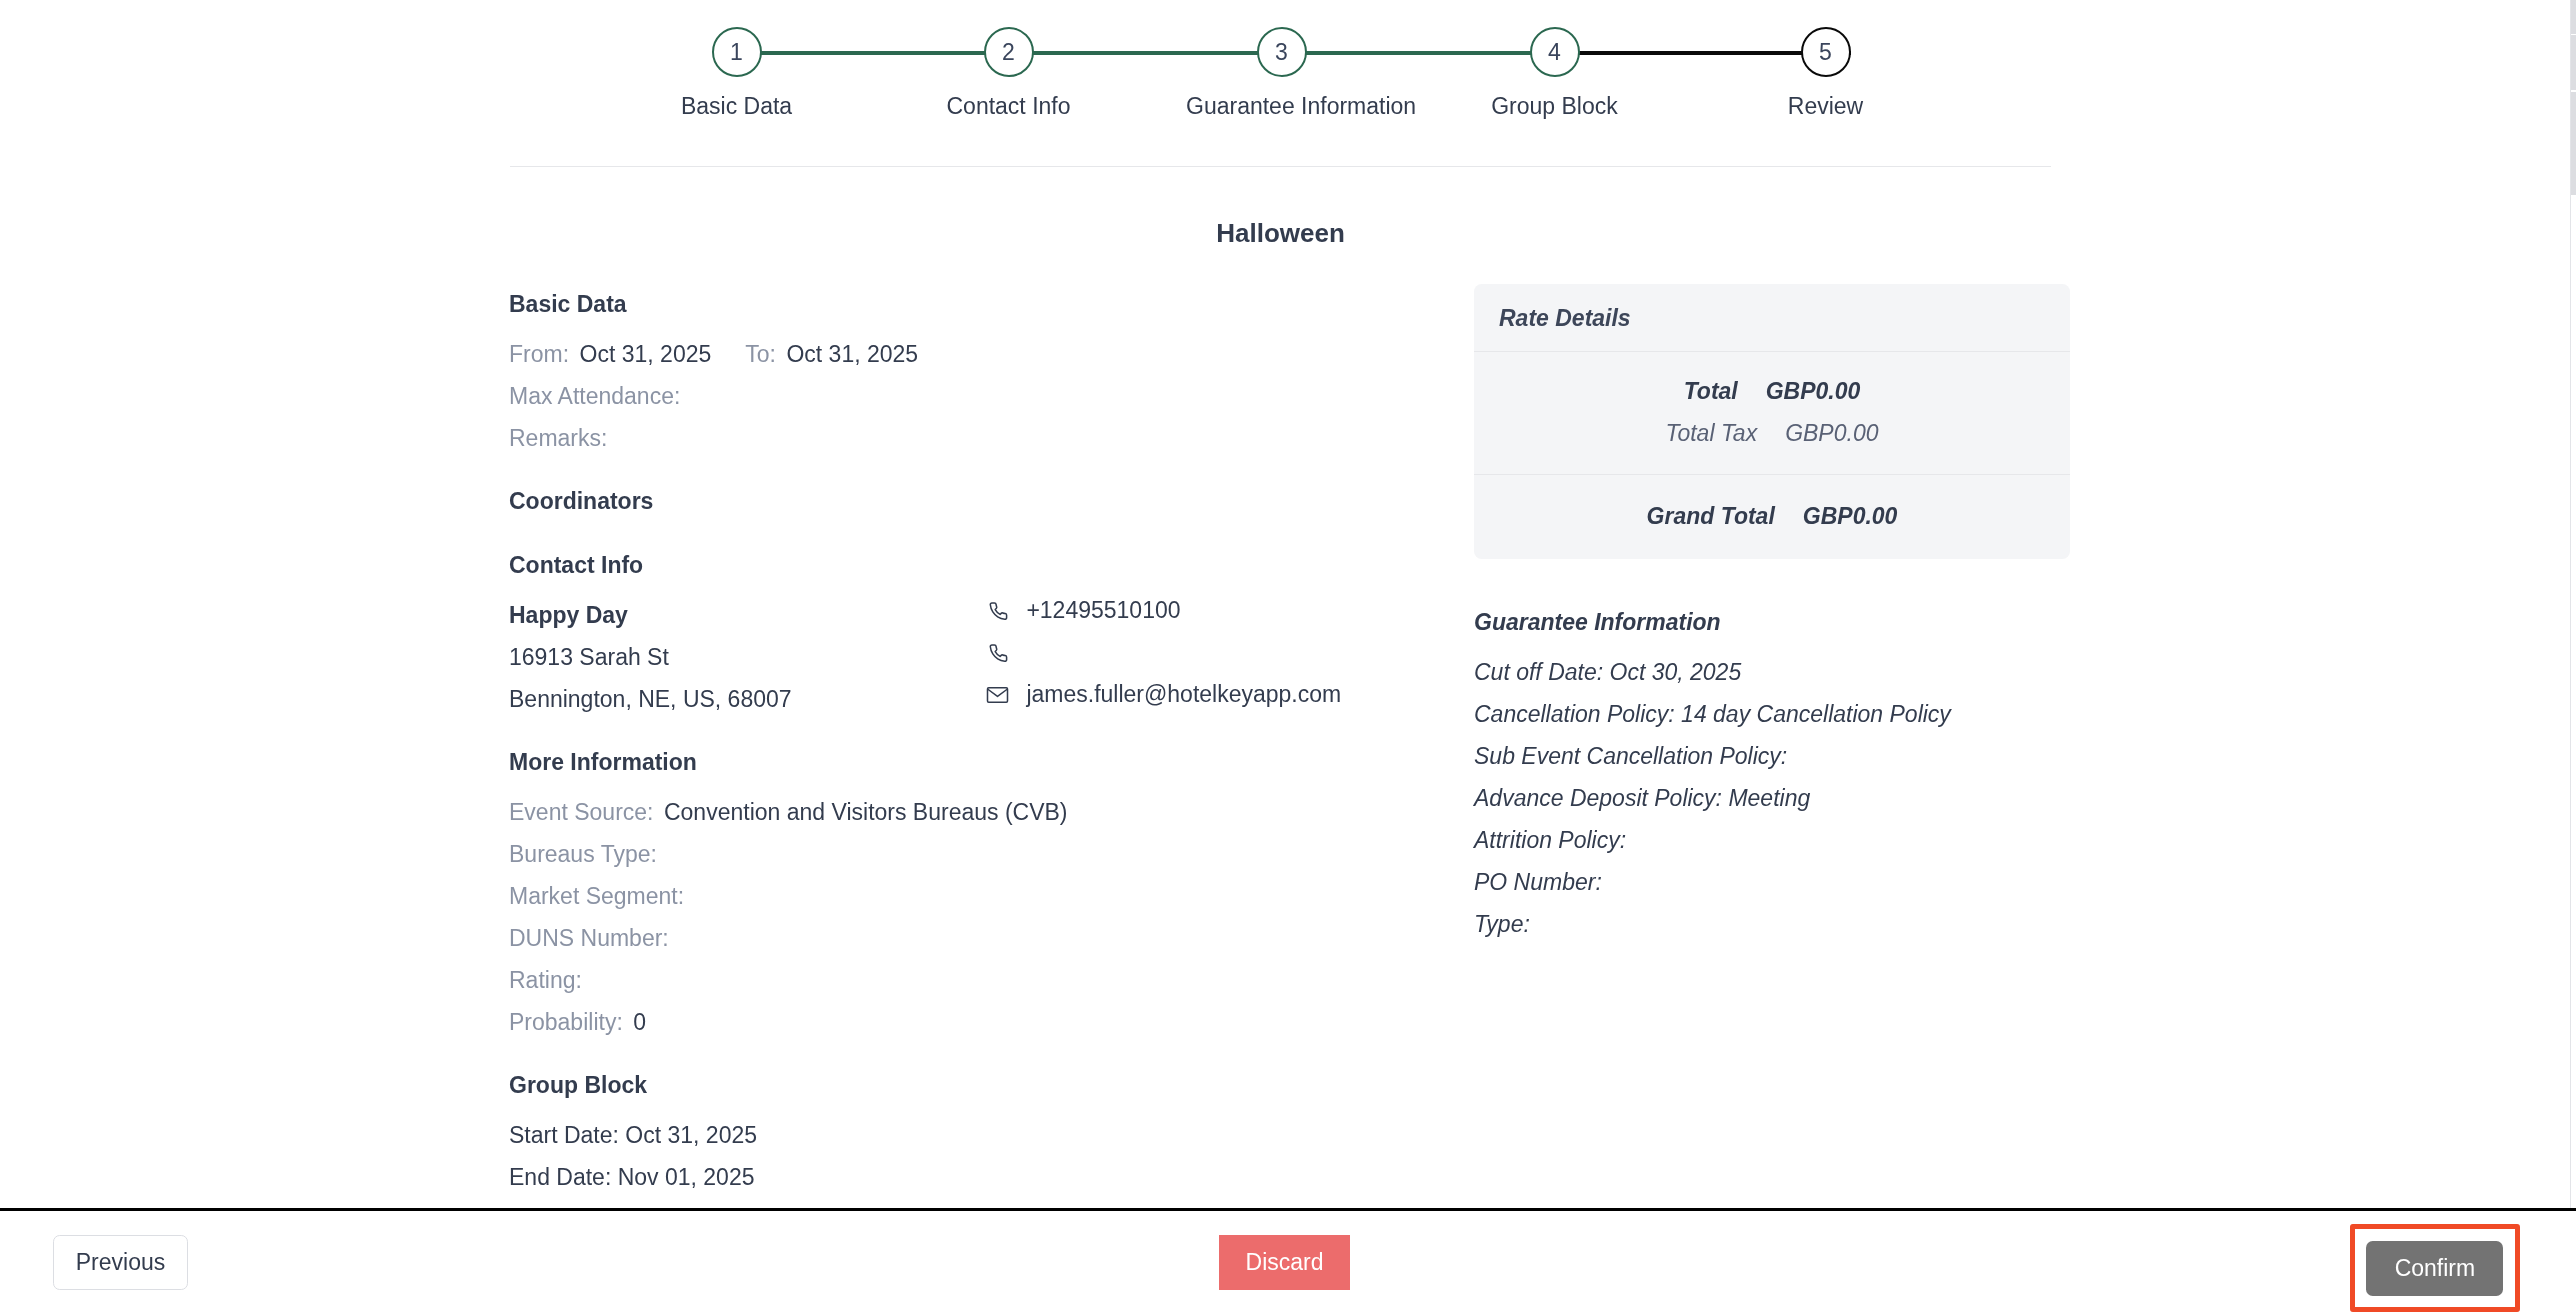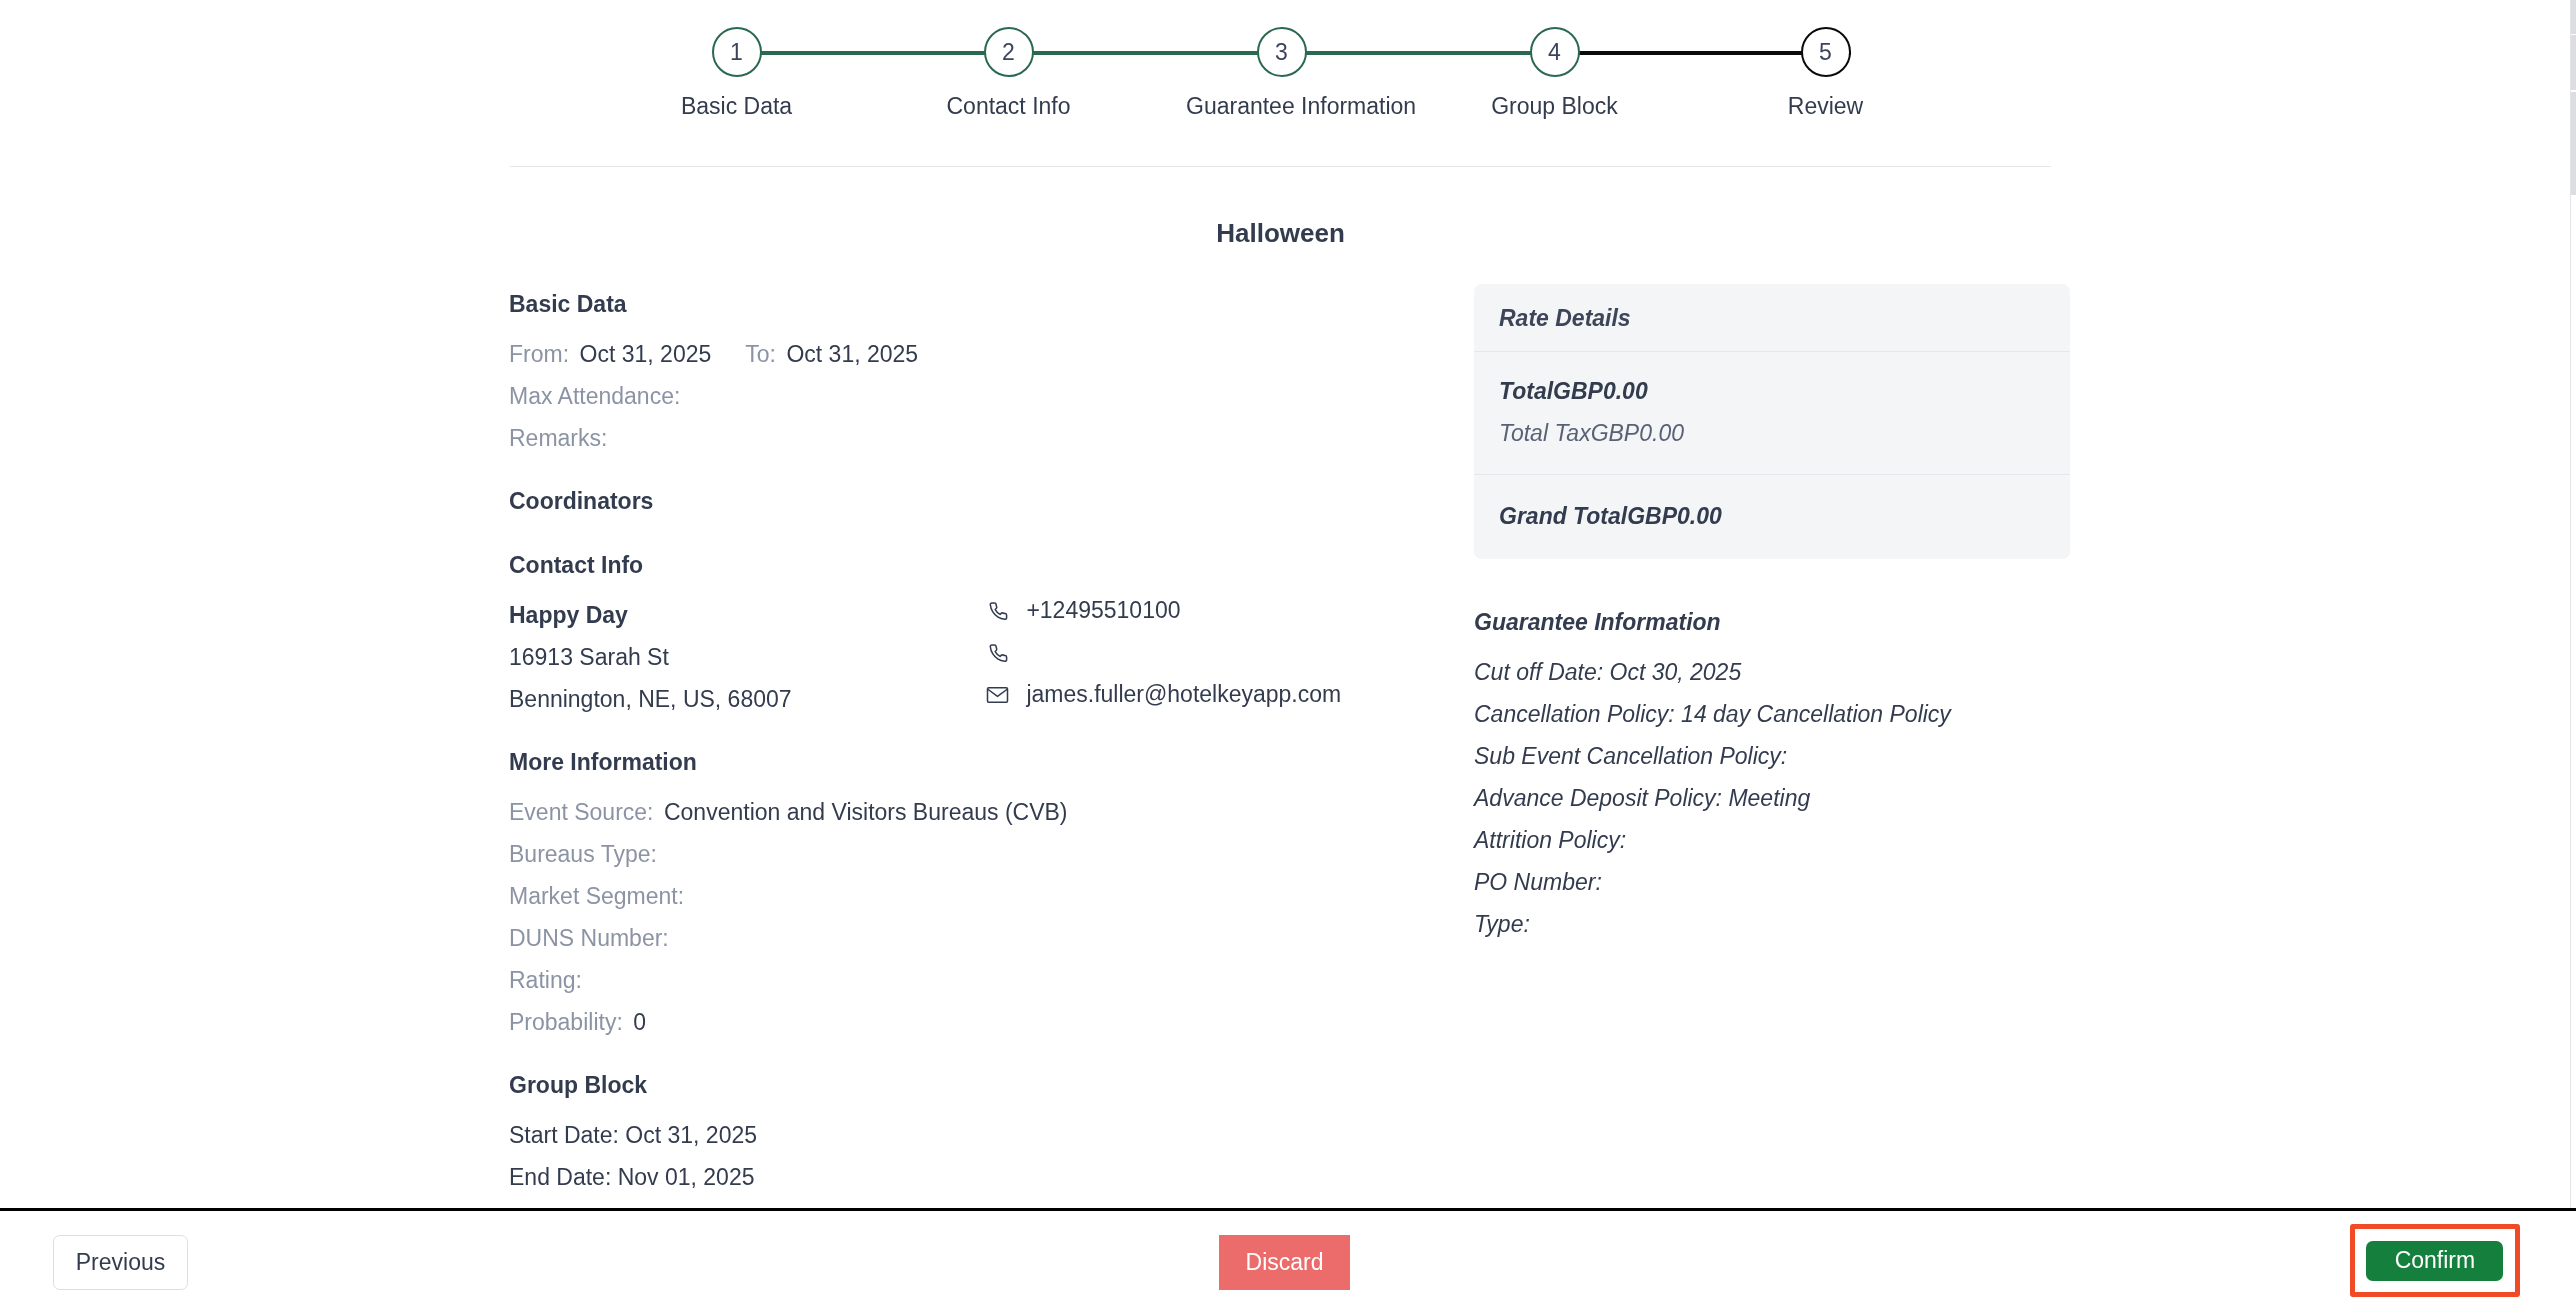--- a/index.html
+++ b/index.html
@@ -152,24 +152,25 @@
     padding: 21px 25px 19px 25px;
     font-size: 23px;
     font-weight: bold;
     color: #3d4659;
     border-bottom: 1px solid #e6e7ea;
   }
   .rate-body { padding: 18px 25px 20px 25px; border-bottom: 1.9px solid #e6e7ea; }
   .rate-foot { padding: 20px 25px 22px 25px; }
   .rate-row {
     display: flex;
-    justify-content: flex-start;
+    justify-content: center;
     font-size: 23px;
     line-height: 42px;
     color: #596175;
+    gap: 28px;
   }
   .rate-row.strong { color: #333c4e; font-weight: bold; }
 
   .guar { margin-top: 50px; }
 
   
   .footer {
     position: absolute;
     left: 0; bottom: 0;
     width: 2576px; height: 107px;
@@ -202,22 +203,22 @@
   }
   .confirm-wrap {
     position: absolute;
     left: 2350px; top: 13.4px;
     padding: 11.4px;
     border: 5.7px solid #f04a26;
     border-radius: 2.9px;
     background: #ffffff;
   }
   .btn-confirm {
-    width: 137px; height: 40px;
-    background: #15803d;
+    width: 137px; height: 55px;
+    background: #737373;
     border: none;
     border-radius: 6.7px;
     font-family: "Liberation Sans", sans-serif;
     font-size: 23px;
     color: #ffffff;
     cursor: pointer;
     display: block;
   }
 </style>
 </head>

